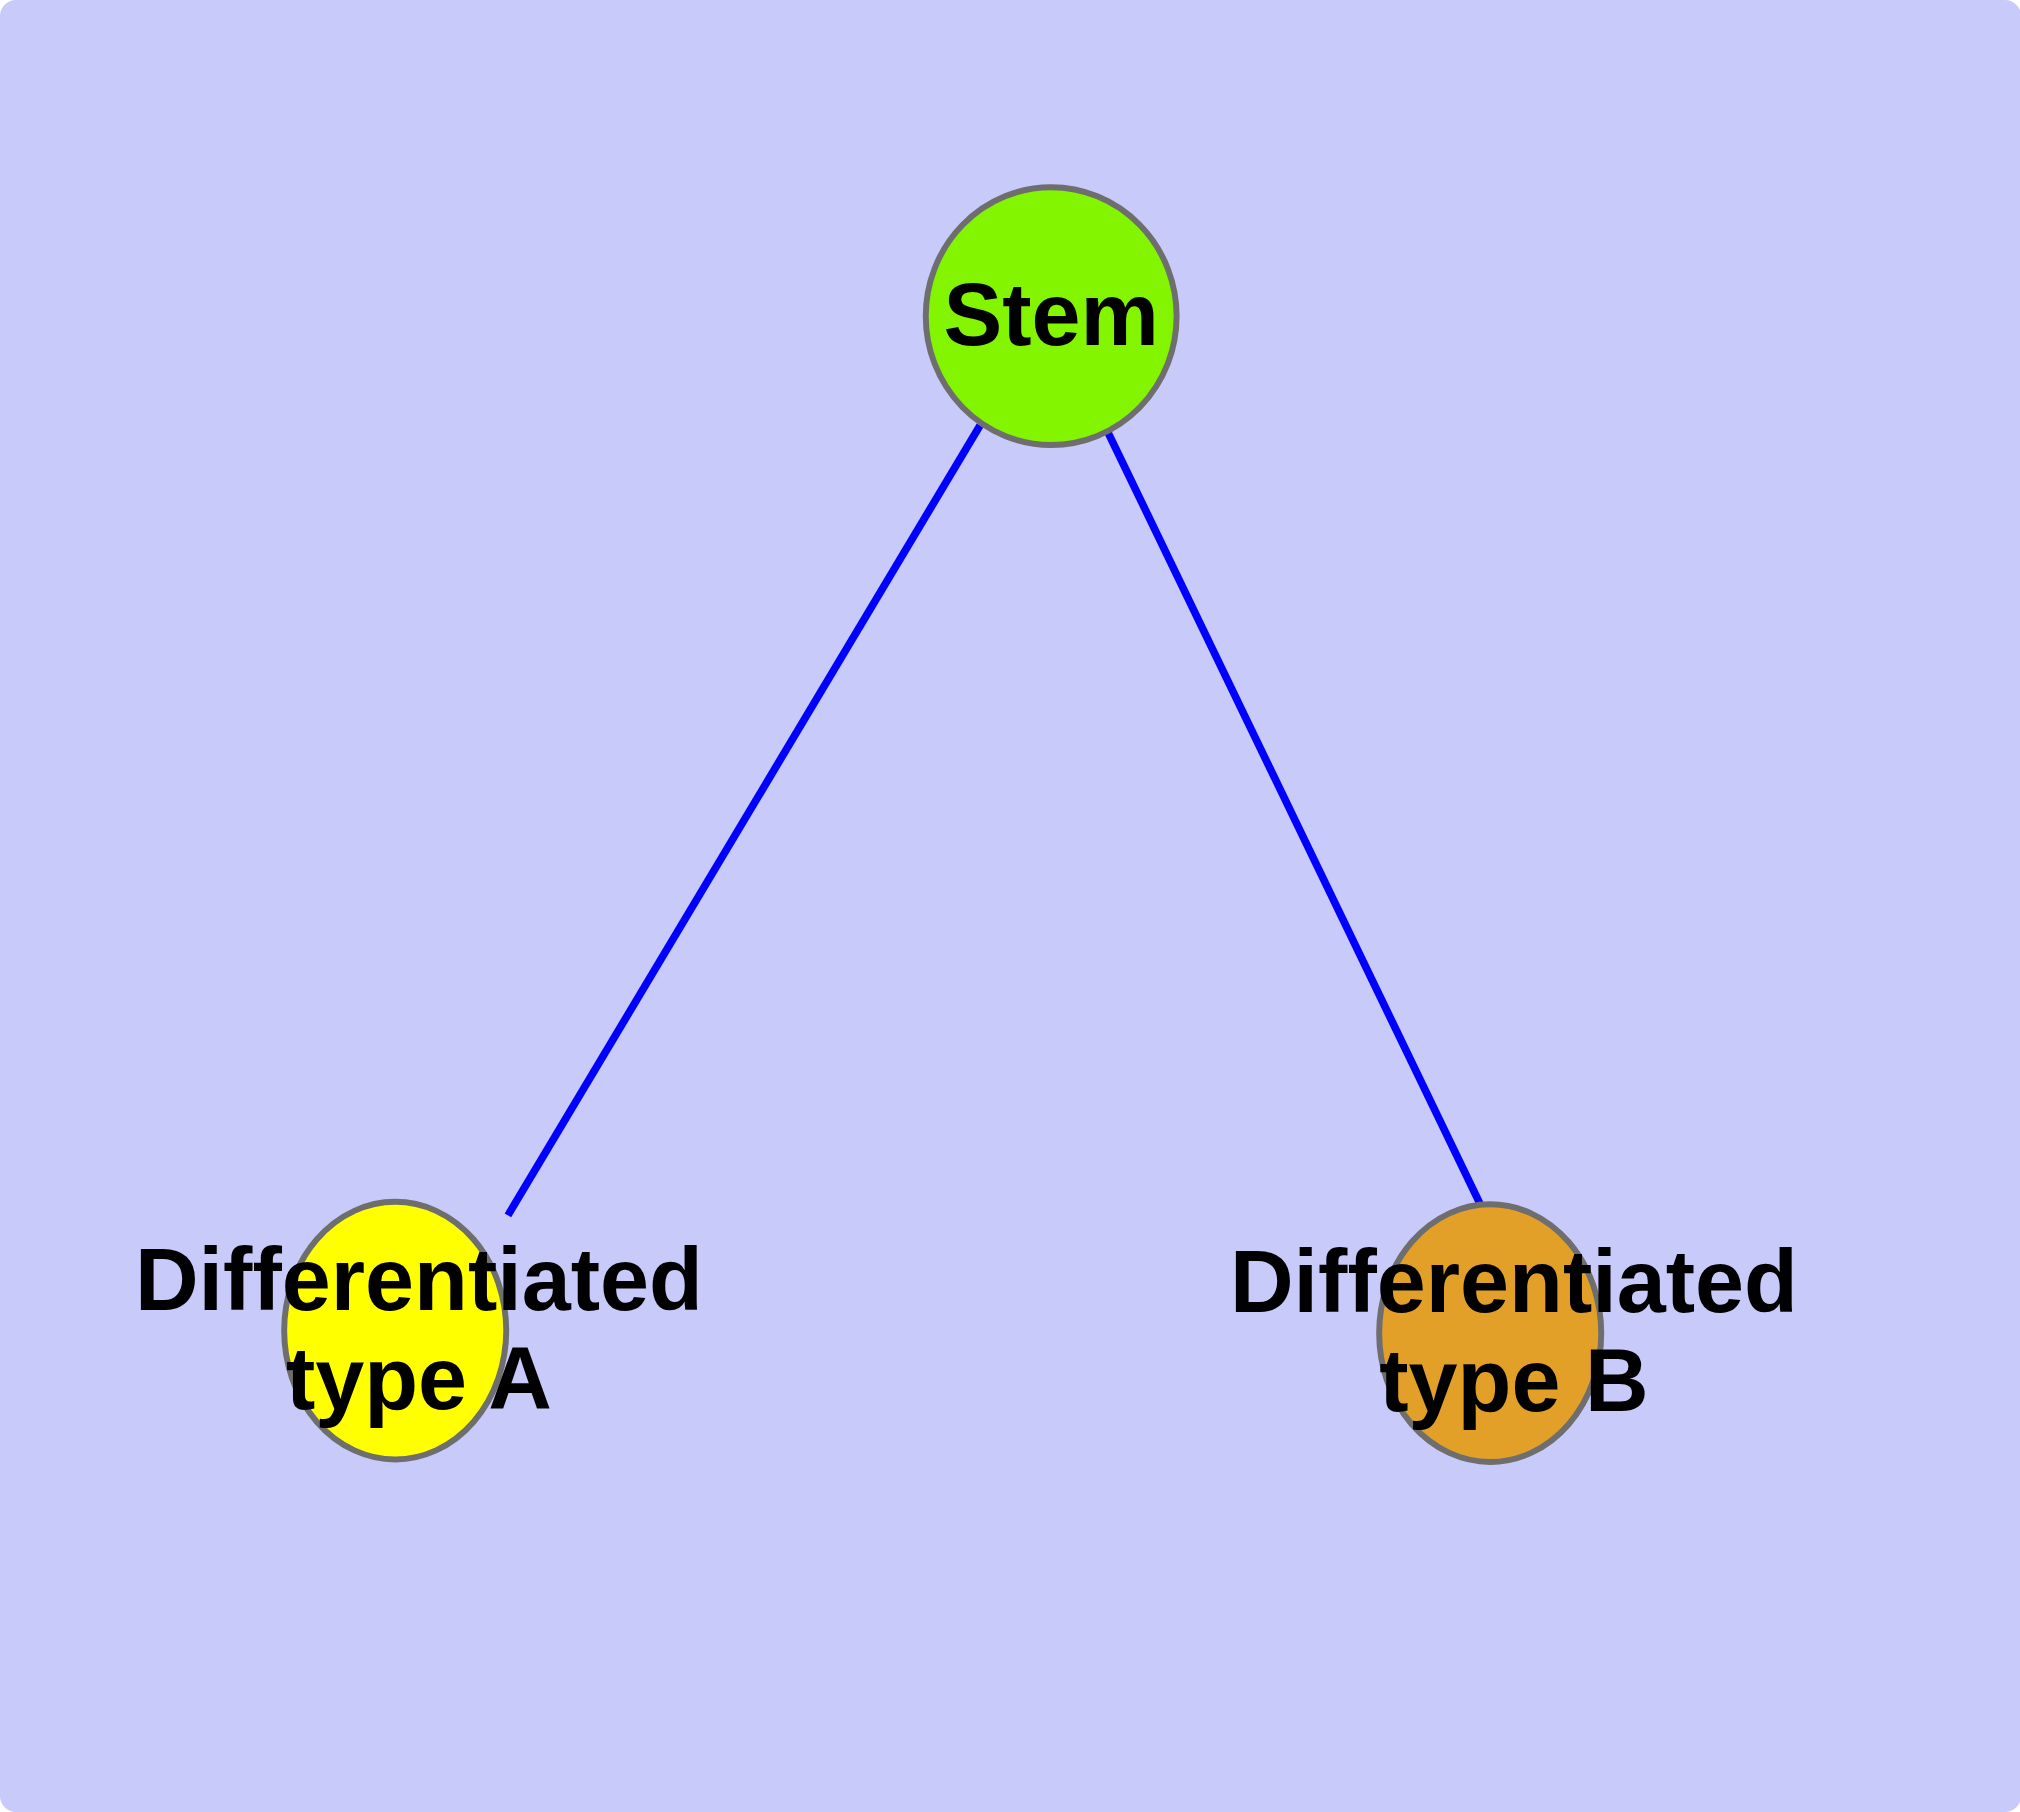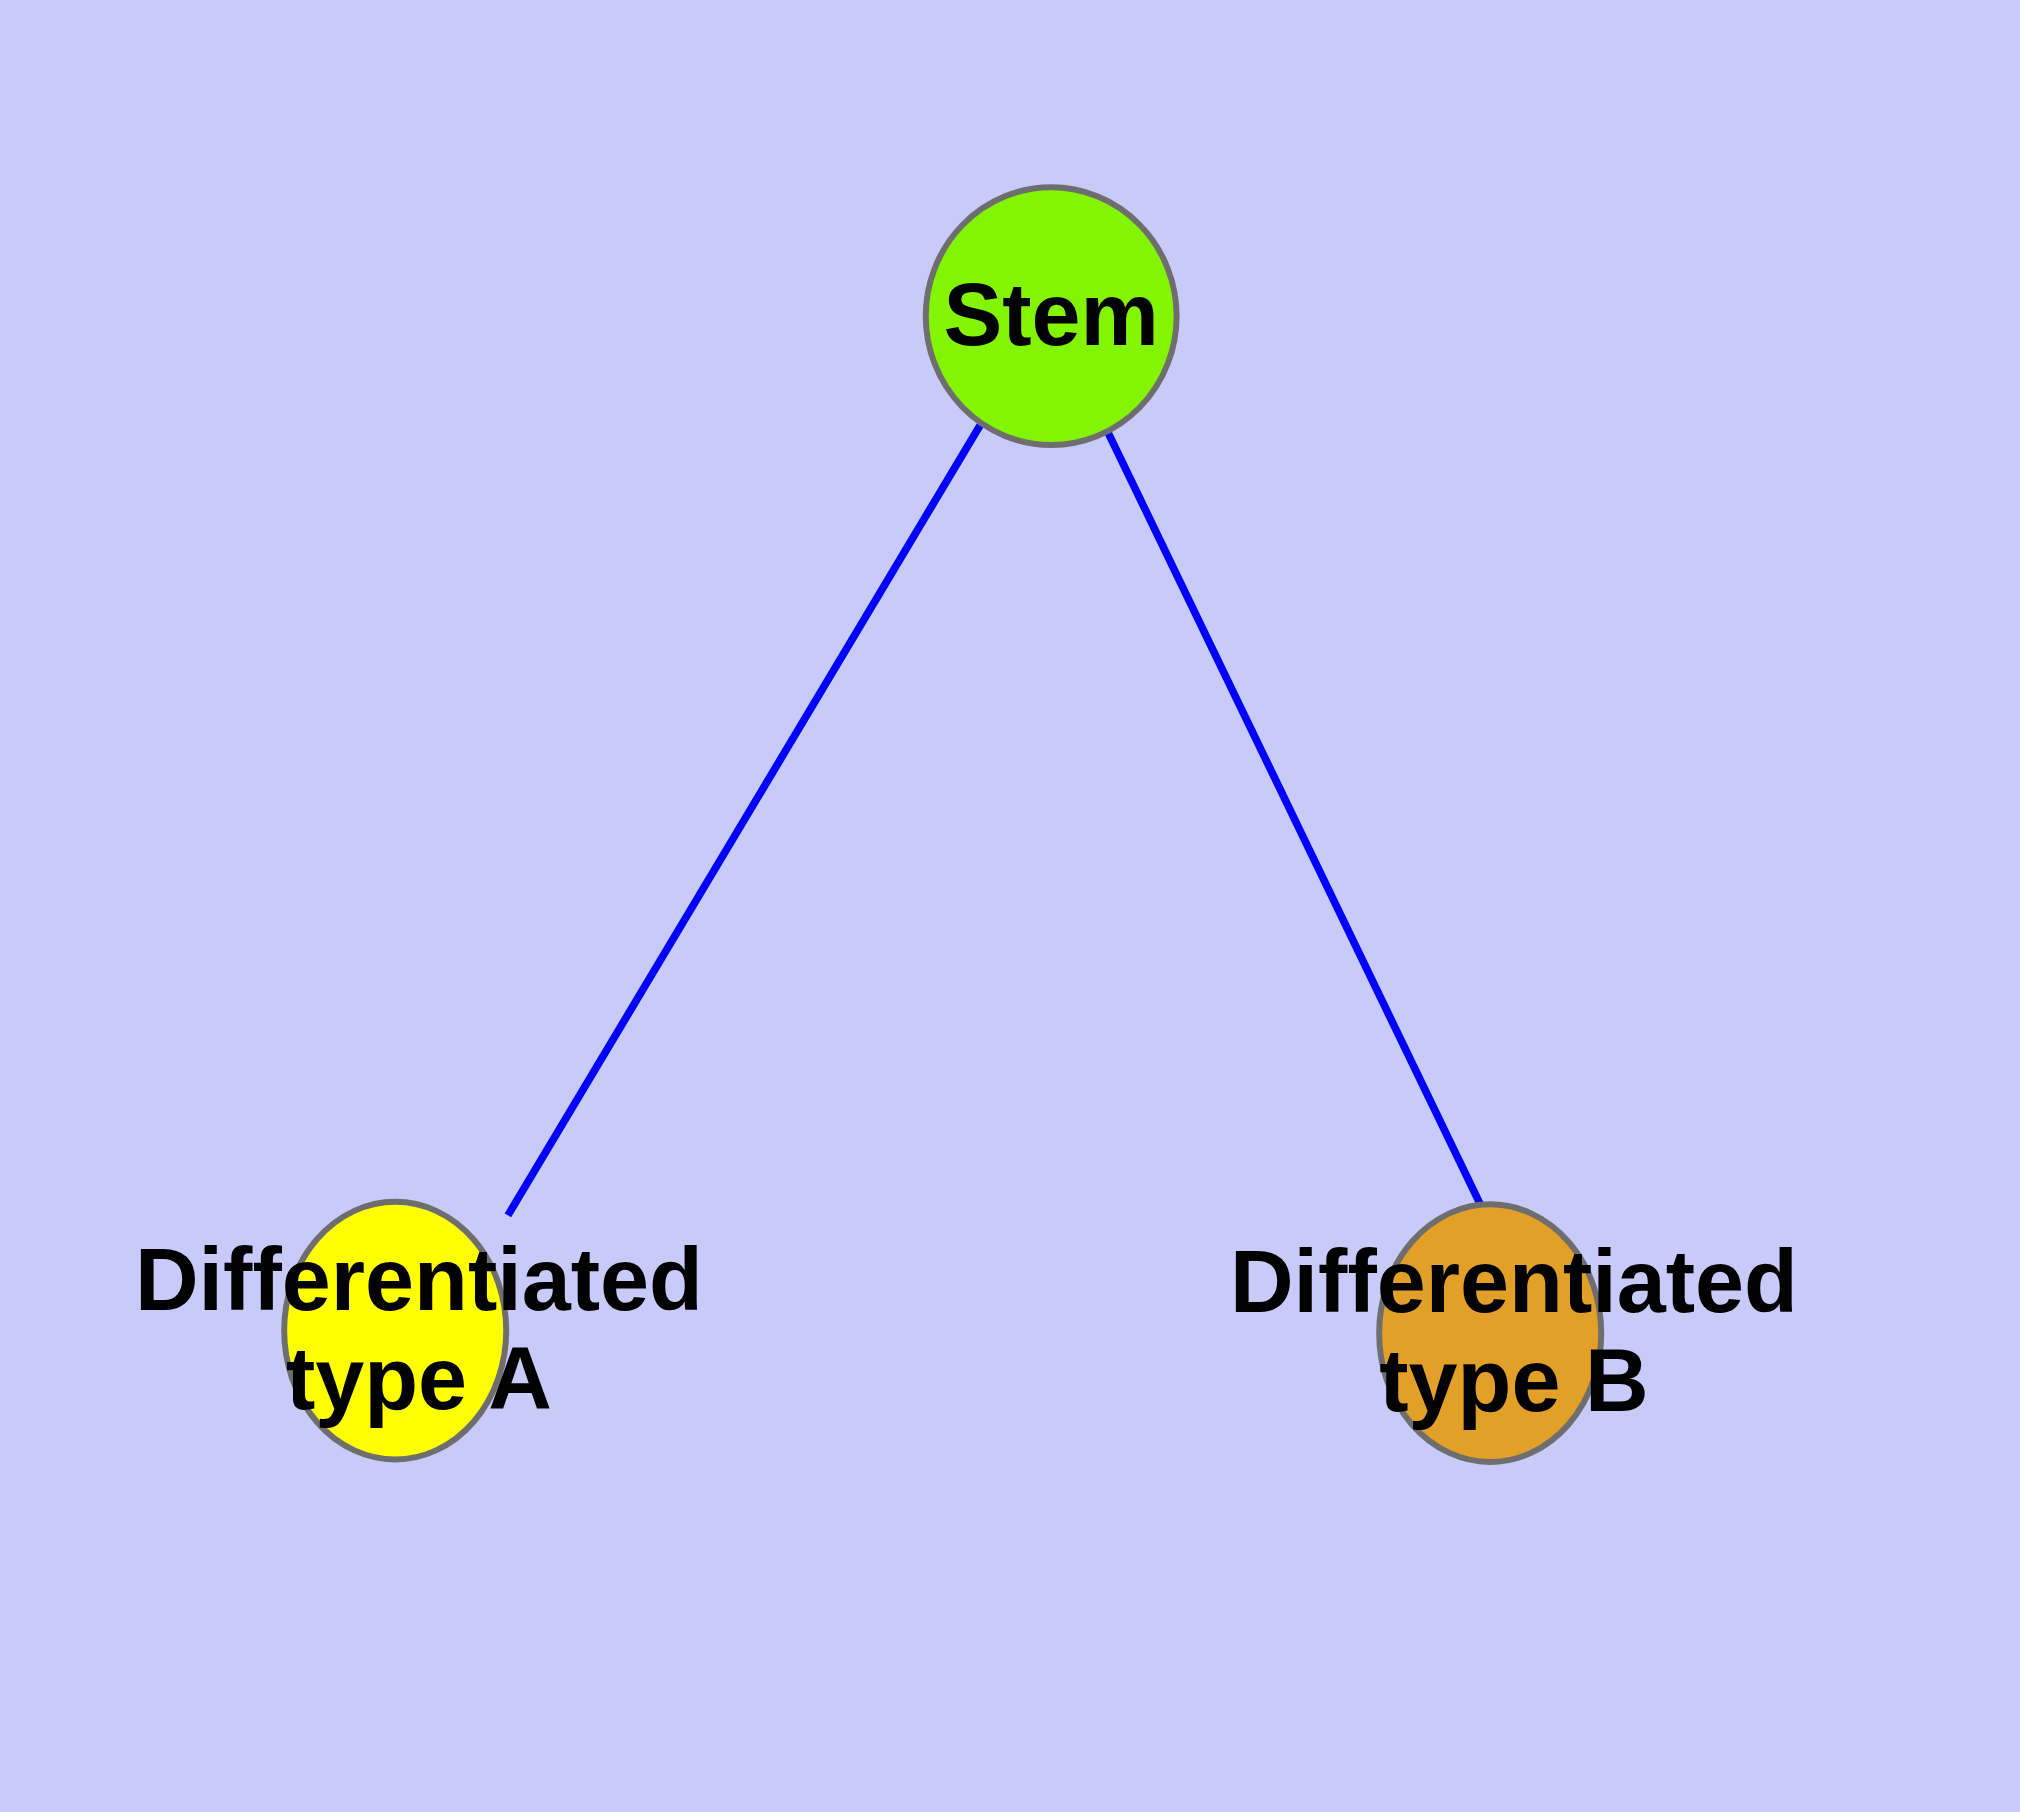--- a/index.html
+++ b/index.html
@@ -38,21 +38,21 @@
     stroke: #6e6e6e;
   }
   .graph-edge {
     stroke: #0000ff;
     stroke-linecap: butt;
   }
 </style>
 </head>
 <body>
 
-<div id="canvas-root" style="background: rgb(200, 202, 250); width: 2021px; height: 1812px;">
+<div id="canvas-root" style="background: rgb(200, 202, 250); width: 2021px; height: 1812px; border-radius: 16px;">
   <svg id="graph-svg" viewBox="0 0 2384 2138" style="width: 2021px; height: 1812px;">
     <g id="edges-layer">
         <line class="graph-edge" x1="1156" y1="502" x2="599" y2="1434" stroke="#0000ff" stroke-width="9"></line>
         <line class="graph-edge" x1="1306" y1="508" x2="1754" y2="1437" stroke="#0000ff" stroke-width="9"></line>
       </g>
     <g id="nodes-layer">
         <ellipse class="node-circle" cx="1240" cy="373" rx="148" ry="152" fill="#83f500" stroke="#6e6e6e" stroke-width="7"></ellipse>
         <ellipse class="node-circle" cx="466" cy="1570" rx="131" ry="152" fill="#ffff00" stroke="#6e6e6e" stroke-width="7"></ellipse>
         <ellipse class="node-circle" cx="1758" cy="1573" rx="131" ry="152" fill="#e3a029" stroke="#6e6e6e" stroke-width="7"></ellipse>
       </g>

